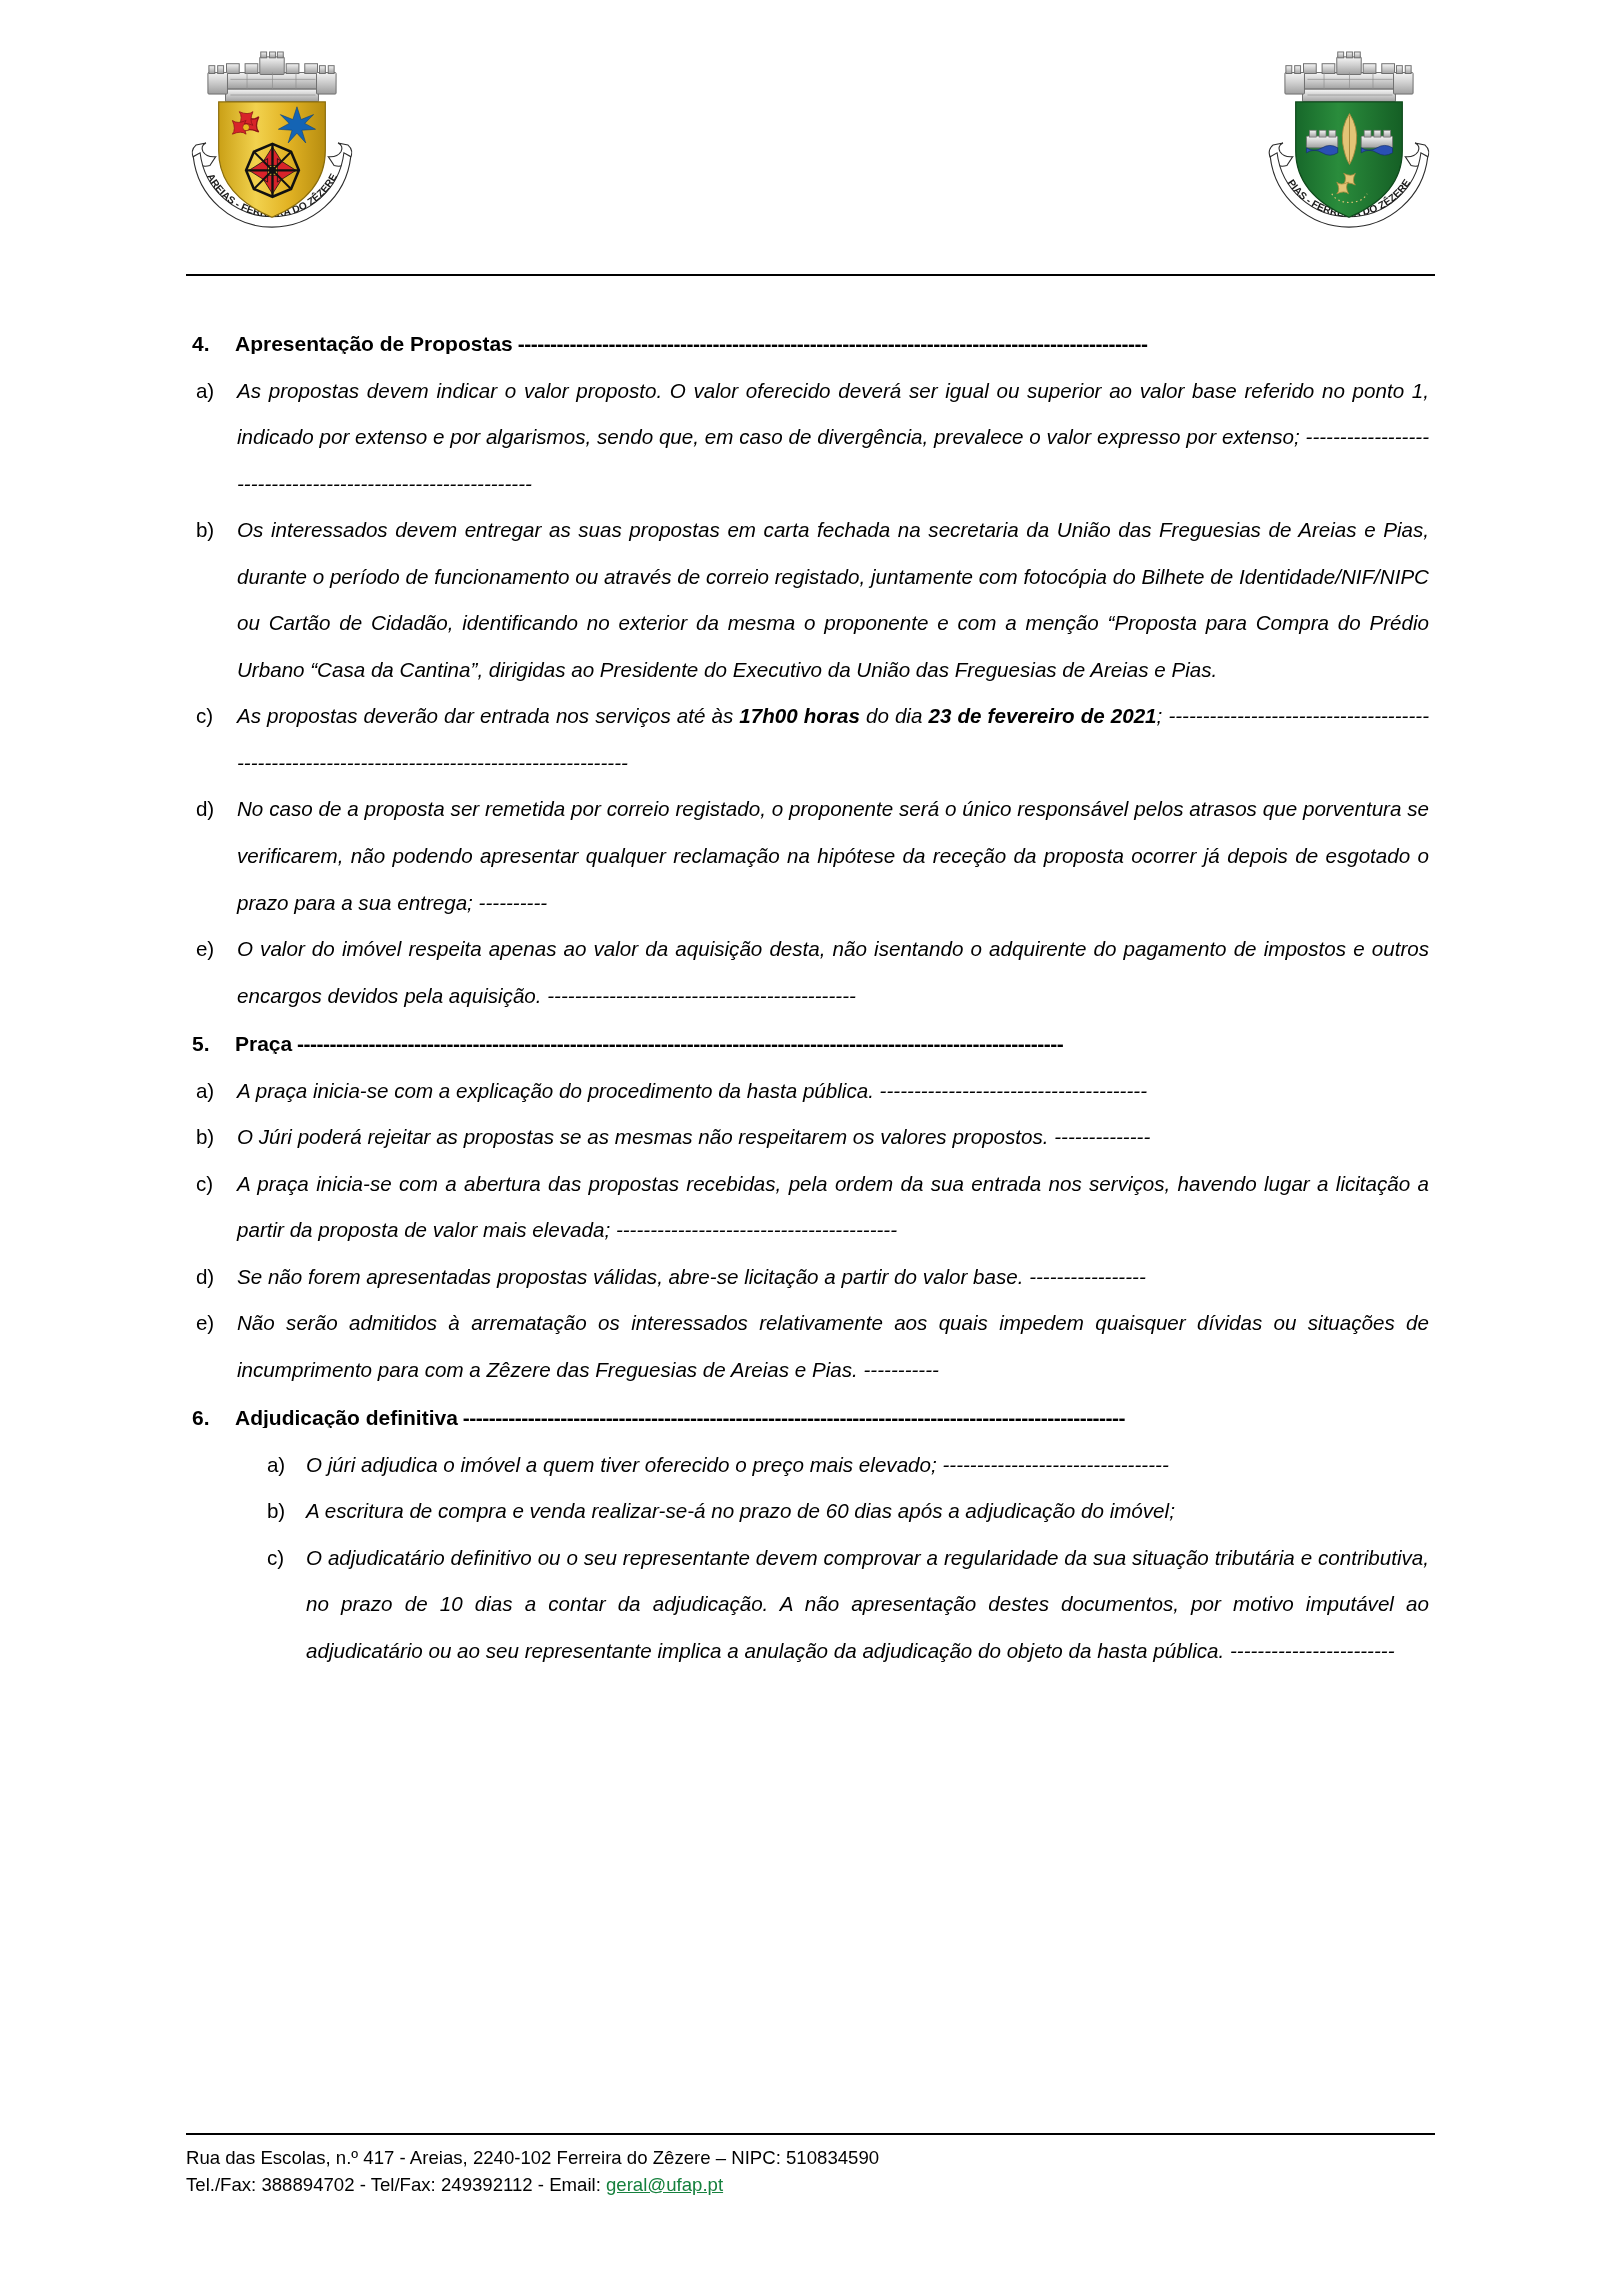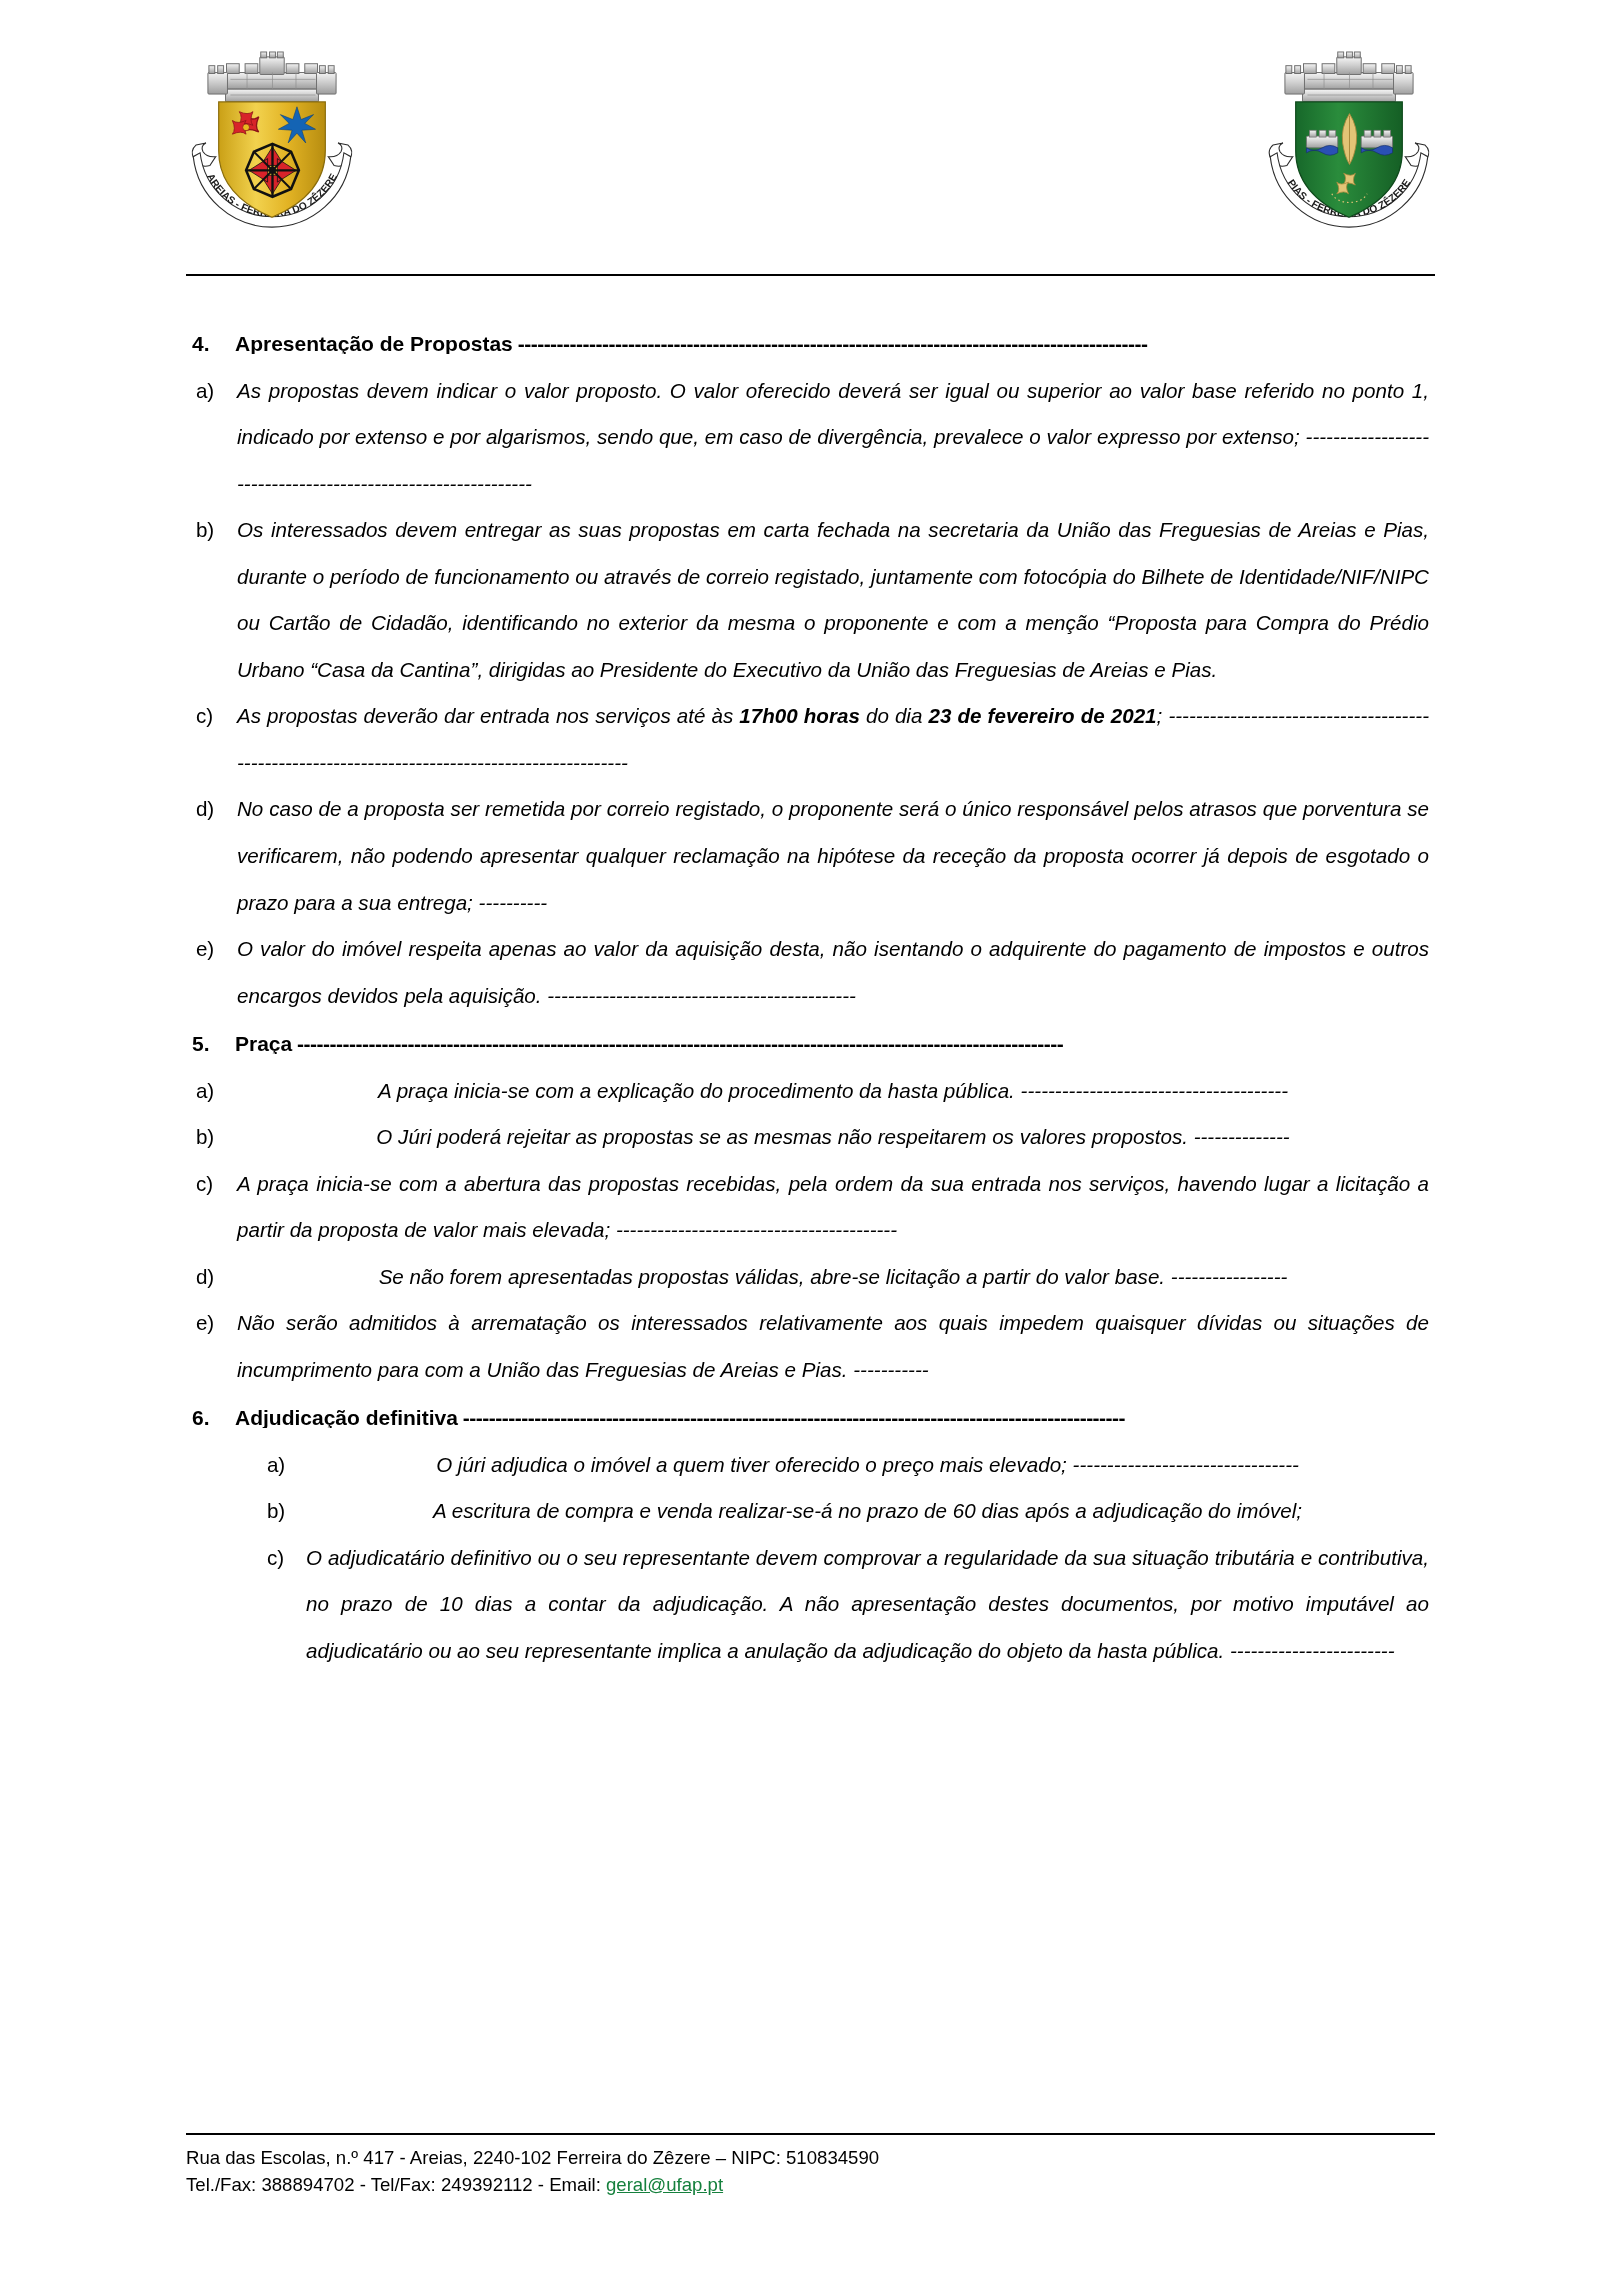--- a/index.html
+++ b/index.html
@@ -124,21 +124,21 @@
     padding-left: 3.9px;
     box-sizing: border-box;
   }
   .item-body {
     flex: 1 1 auto;
     text-align: justify;
     text-justify: inter-word;
     min-width: 0;
     font-style: italic;
   }
-  .item-body.nojust { text-align: center; }
+  .item-body.nojust { text-align: left; }
   .item-body b { font-weight: bold; }
 
   
   .items-indent { margin-left: 71px; }
   .items-indent .item-letter { flex-basis: 43px; width: 43px; }
   .gap-sec   { height: 13.7px; }
 
   
   .footer {
     position: absolute;
@@ -400,21 +400,21 @@
         <span class="item-body"><span>A praça inicia-se com a abertura das propostas recebidas, pela ordem da sua entrada nos serviços, havendo lugar a licitação a partir da proposta de valor mais elevada; </span><span>-----------------------------------------</span></span>
       </div>
 
       <div class="item">
         <span class="item-letter">d)</span>
         <span class="item-body nojust"><span>Se não forem apresentadas propostas válidas, abre-se licitação a partir do valor base. </span><span>-----------------</span></span>
       </div>
 
       <div class="item">
         <span class="item-letter">e)</span>
-        <span class="item-body"><span>Não serão admitidos à arrematação os interessados relativamente aos quais impedem quaisquer dívidas ou situações de incumprimento para com a União das Freguesias de Areias e Pias. </span><span>-----------</span></span>
+        <span class="item-body"><span>Não serão admitidos à arrematação os interessados relativamente aos quais impedem quaisquer dívidas ou situações de incumprimento para com a Zêzere das Freguesias de Areias e Pias. </span><span>-----------</span></span>
       </div>
     </div>
 
     <div class="gap-sec"></div>
 
     <div class="section">
       <div class="sec-head">
         <span class="sec-num">6.</span>
         <span class="sec-title-wrap">
           <span class="sec-title">Adjudicação definitiva</span>

